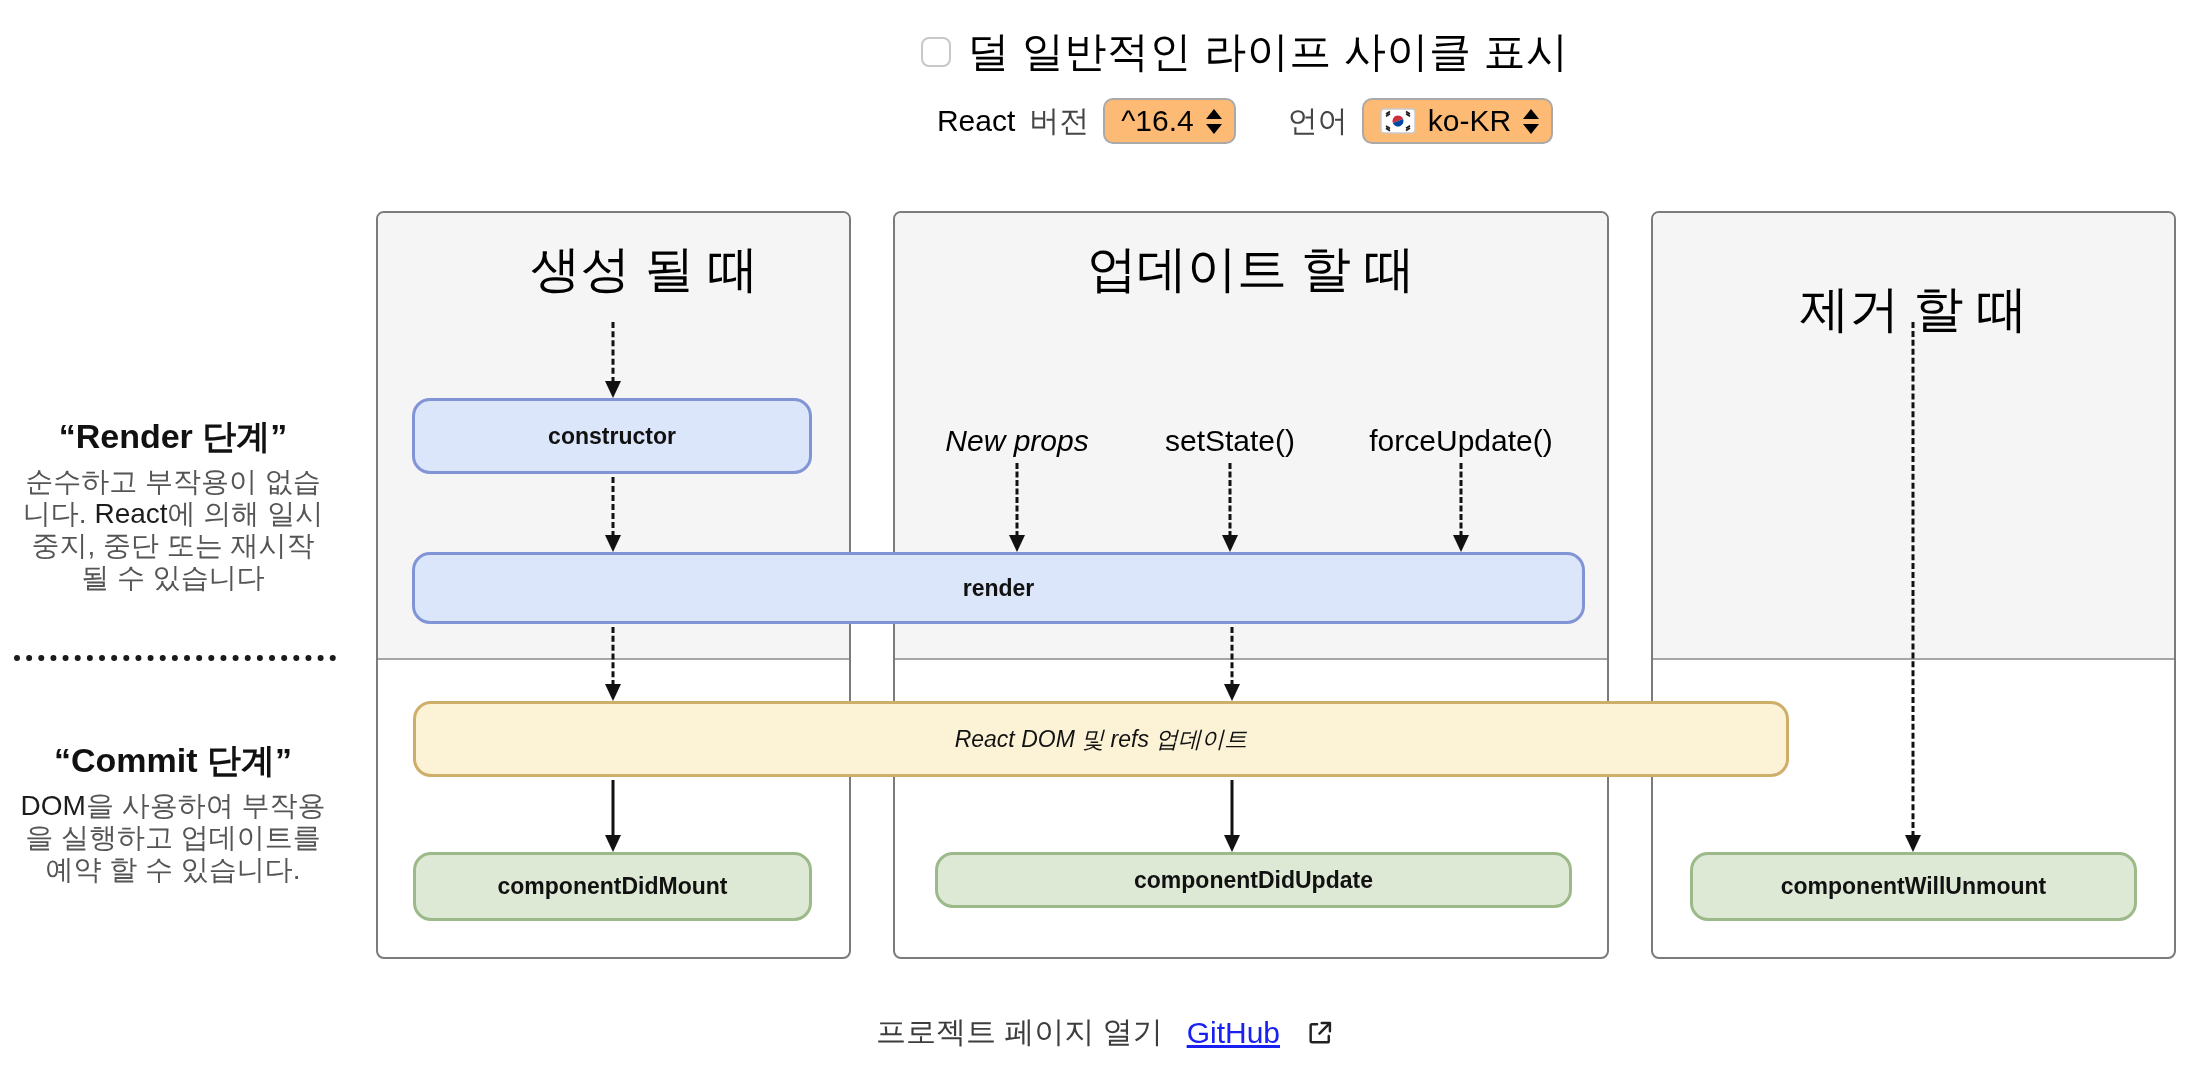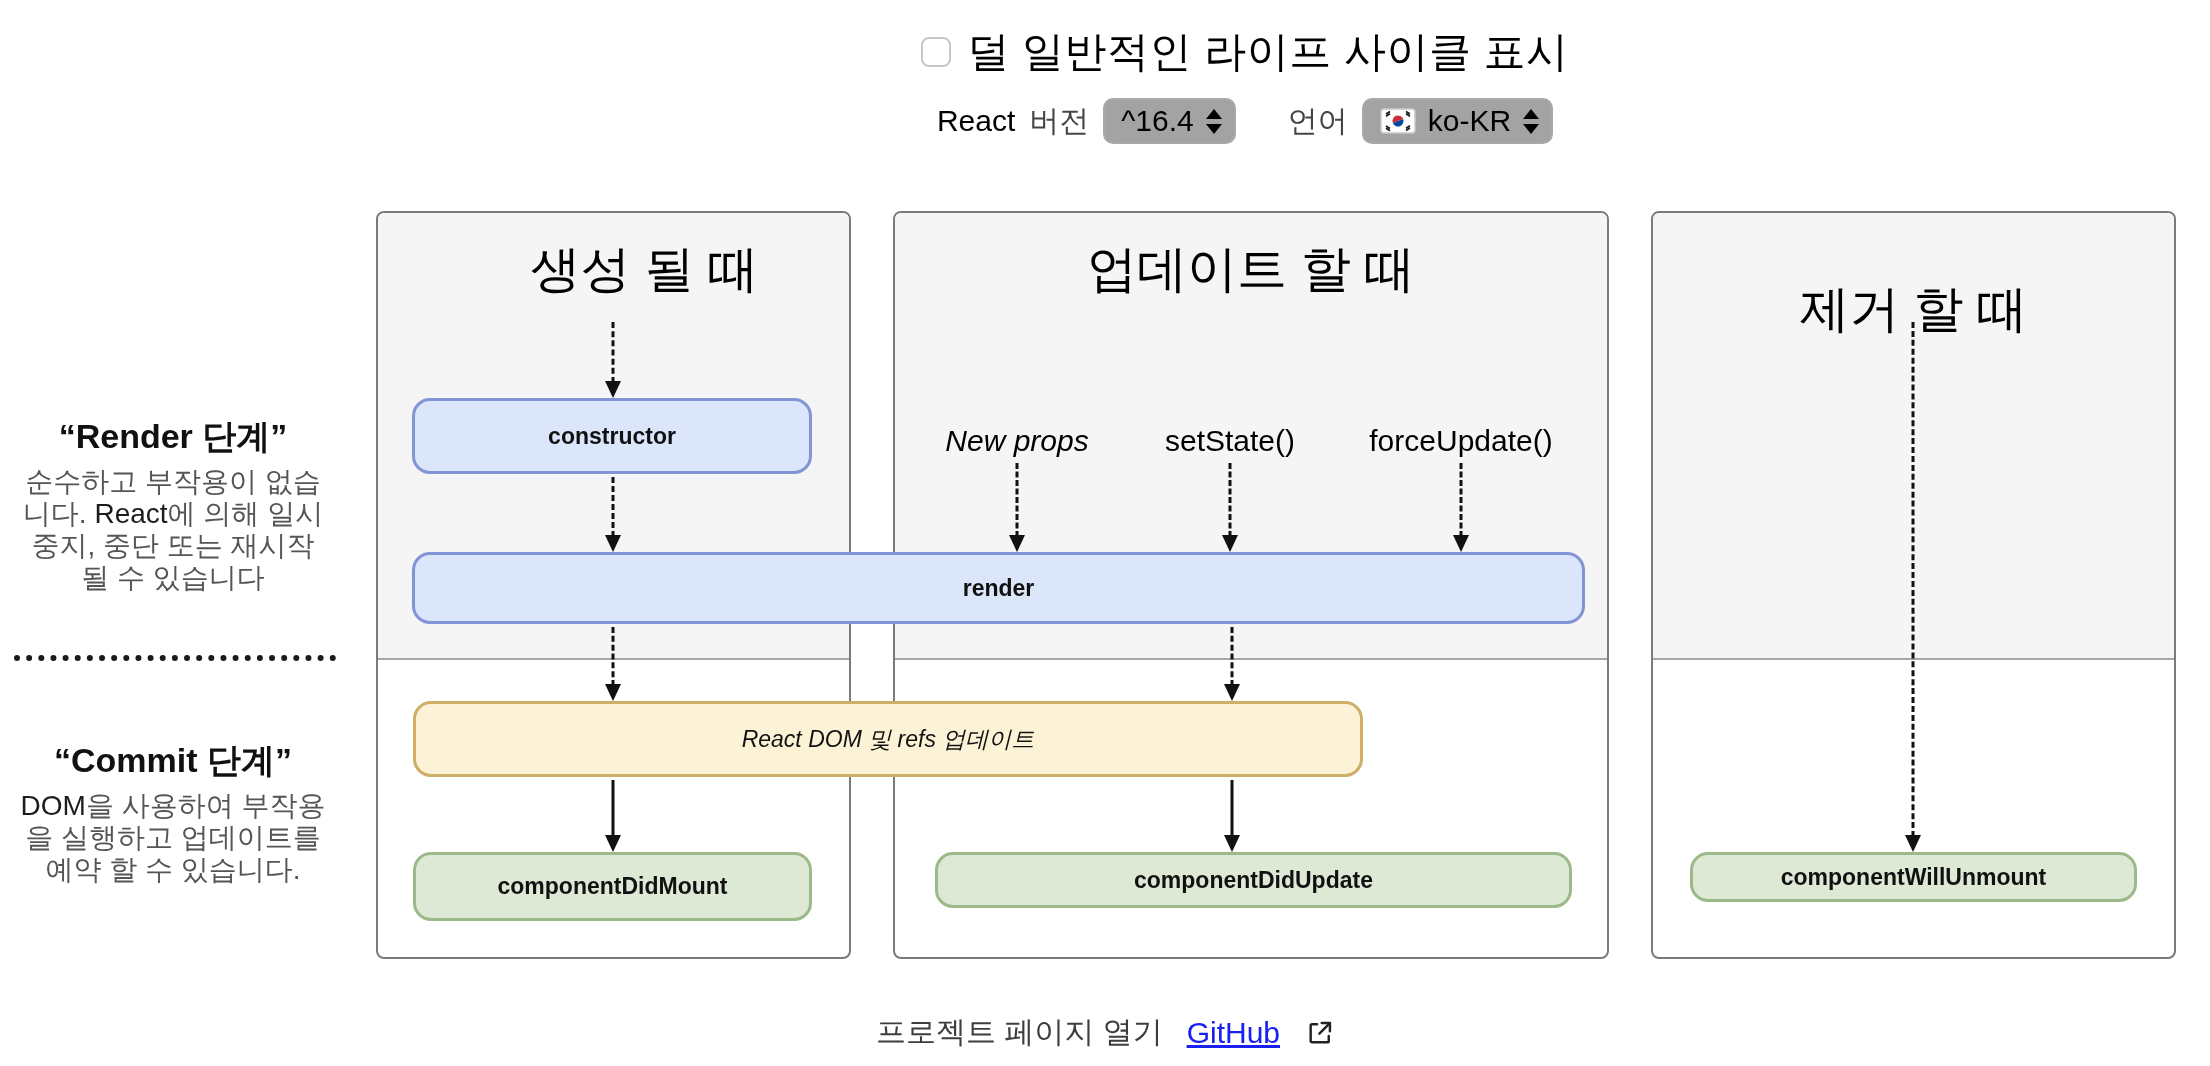--- a/index.html
+++ b/index.html
@@ -23,21 +23,21 @@
   .controls {
     position:absolute; left:280px; right:0; top:98px;
     display:flex; justify-content:center; align-items:center; gap:14px;
     font-size:30px;
   }
   .lat  { color:#000; }
   .kor  { color:#454545; }
   .ctl-gap { width:24px; }
   .select {
     display:inline-flex; align-items:center; gap:12px; height:46px;
-    border:2px solid #a9a9a9; border-radius:10px; background:#a3a3a3;
+    border:2px solid #a9a9a9; border-radius:10px; background:#fdba74;
     padding:0 12px 0 16px; font-size:30px; color:#000;
   }
   .spinner { display:inline-flex; flex-direction:column; gap:5px; }
   .spinner .up   { width:0;height:0;border-left:8px solid transparent;border-right:8px solid transparent;border-bottom:10px solid #000; }
   .spinner .down { width:0;height:0;border-left:8px solid transparent;border-right:8px solid transparent;border-top:10px solid #000; }
   .flag { width:36px; height:26px; flex:0 0 auto; }
 
   
   .panel {
     position:absolute; top:211px; height:748px;
@@ -67,24 +67,24 @@
   .box {
     position:absolute; display:flex; align-items:center; justify-content:center;
     border-radius:18px; border:3px solid; font-size:23px; font-weight:700; color:#111;
     text-decoration:none;
   }
   .box.blue   { background:var(--accent-blue-bg);   border-color:var(--accent-blue-border); }
   .box.yellow { background:var(--accent-yellow-bg); border-color:var(--accent-yellow-border); font-weight:400; font-style:italic; }
   .box.green  { background:var(--accent-green-bg);  border-color:var(--accent-green-border); }
   .box-constructor { left:412px; top:398px; width:400px;  height:76px; }
   .box-render      { left:412px; top:552px; width:1173px; height:72px; }
-  .box-reactdom    { left:413px; top:701px; width:950px; height:76px; }
+  .box-reactdom    { left:413px; top:701px; width:1376px; height:76px; }
   .box-cdm         { left:413px; top:852px; width:399px;  height:69px; }
   .box-cdu         { left:935px; top:852px; width:637px;  height:56px; }
-  .box-cwu         { left:1690px;top:852px; width:447px;  height:50px; }
+  .box-cwu         { left:1690px;top:852px; width:447px;  height:69px; }
 
   
   .trigger { position:absolute; top:424px; font-size:30px; color:#000; text-align:center; }
   .trg-newprops    { left:917px;  width:200px; font-style:italic; }
   .trg-setstate    { left:1130px; width:200px; }
   .trg-forceupdate { left:1341px; width:240px; }
 
   
   .arrow { position:absolute; width:16px; }
   .arrow::before {

